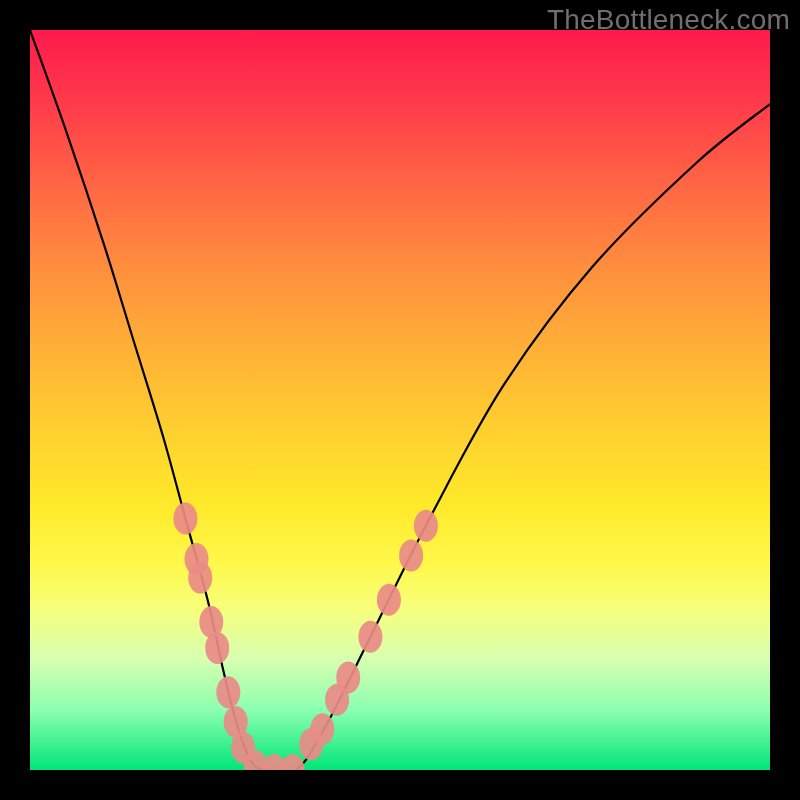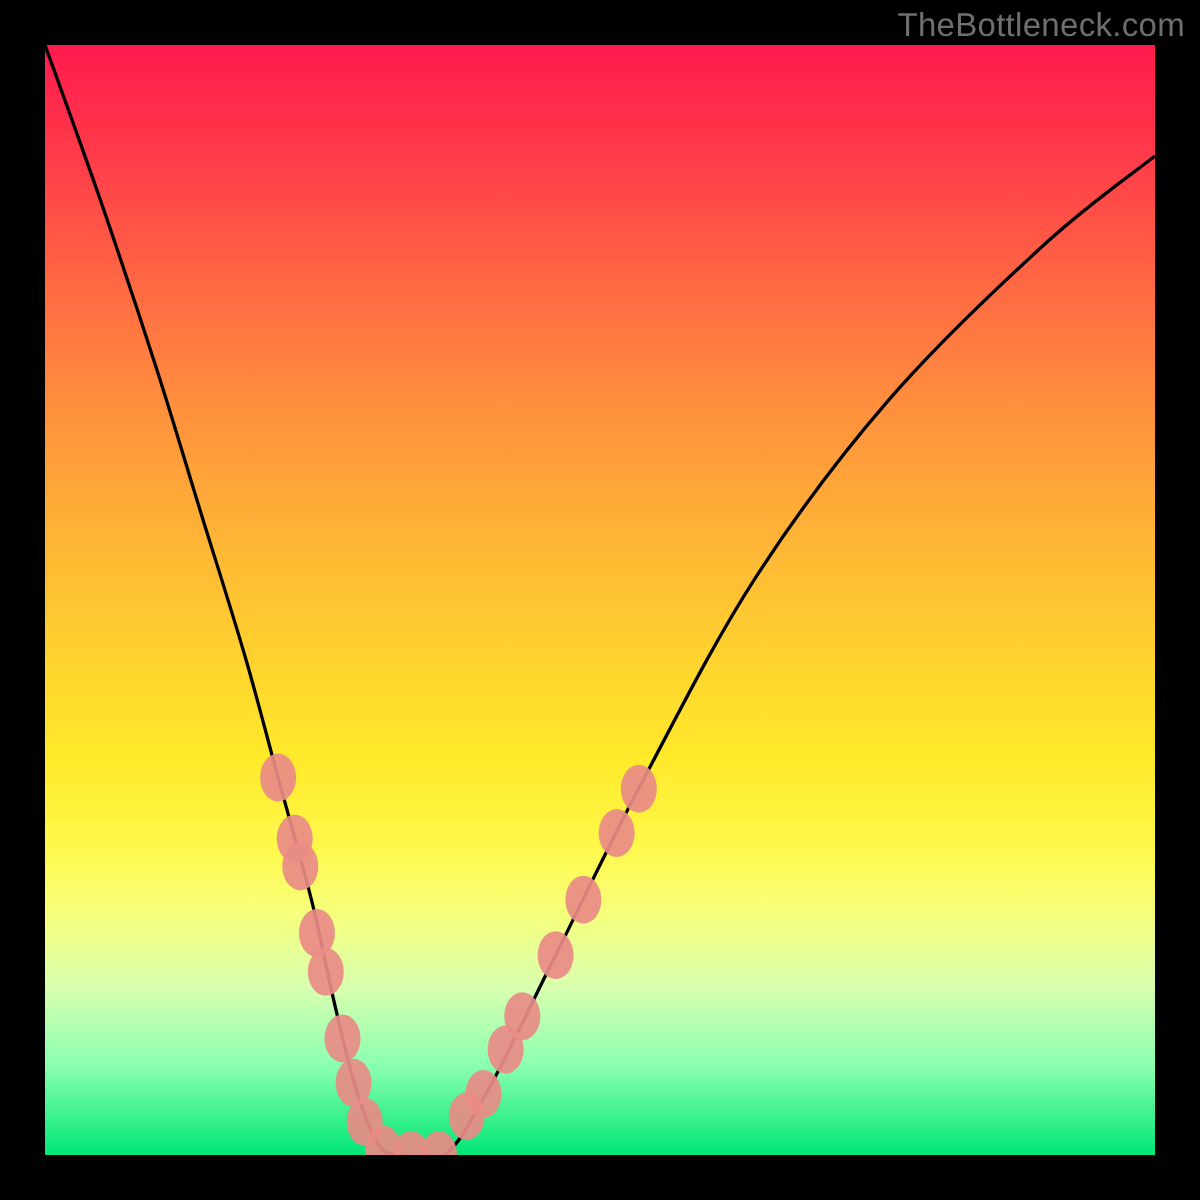--- a/index.html
+++ b/index.html
@@ -45,21 +45,21 @@
     position: absolute;
     top: 0;
     left: 0;
     width: 740px;
     height: 740px;
   }
   .watermark {
     position: absolute;
     top: 4px;
     right: 10px;
-    font-size: 22px;
+    font-size: 28px;
     font-weight: 500;
     color: #6f6f6f;
     letter-spacing: 0.2px;
     user-select: none;
   }
 </style>
 </head>
 <body>
 
 <div class="frame">

